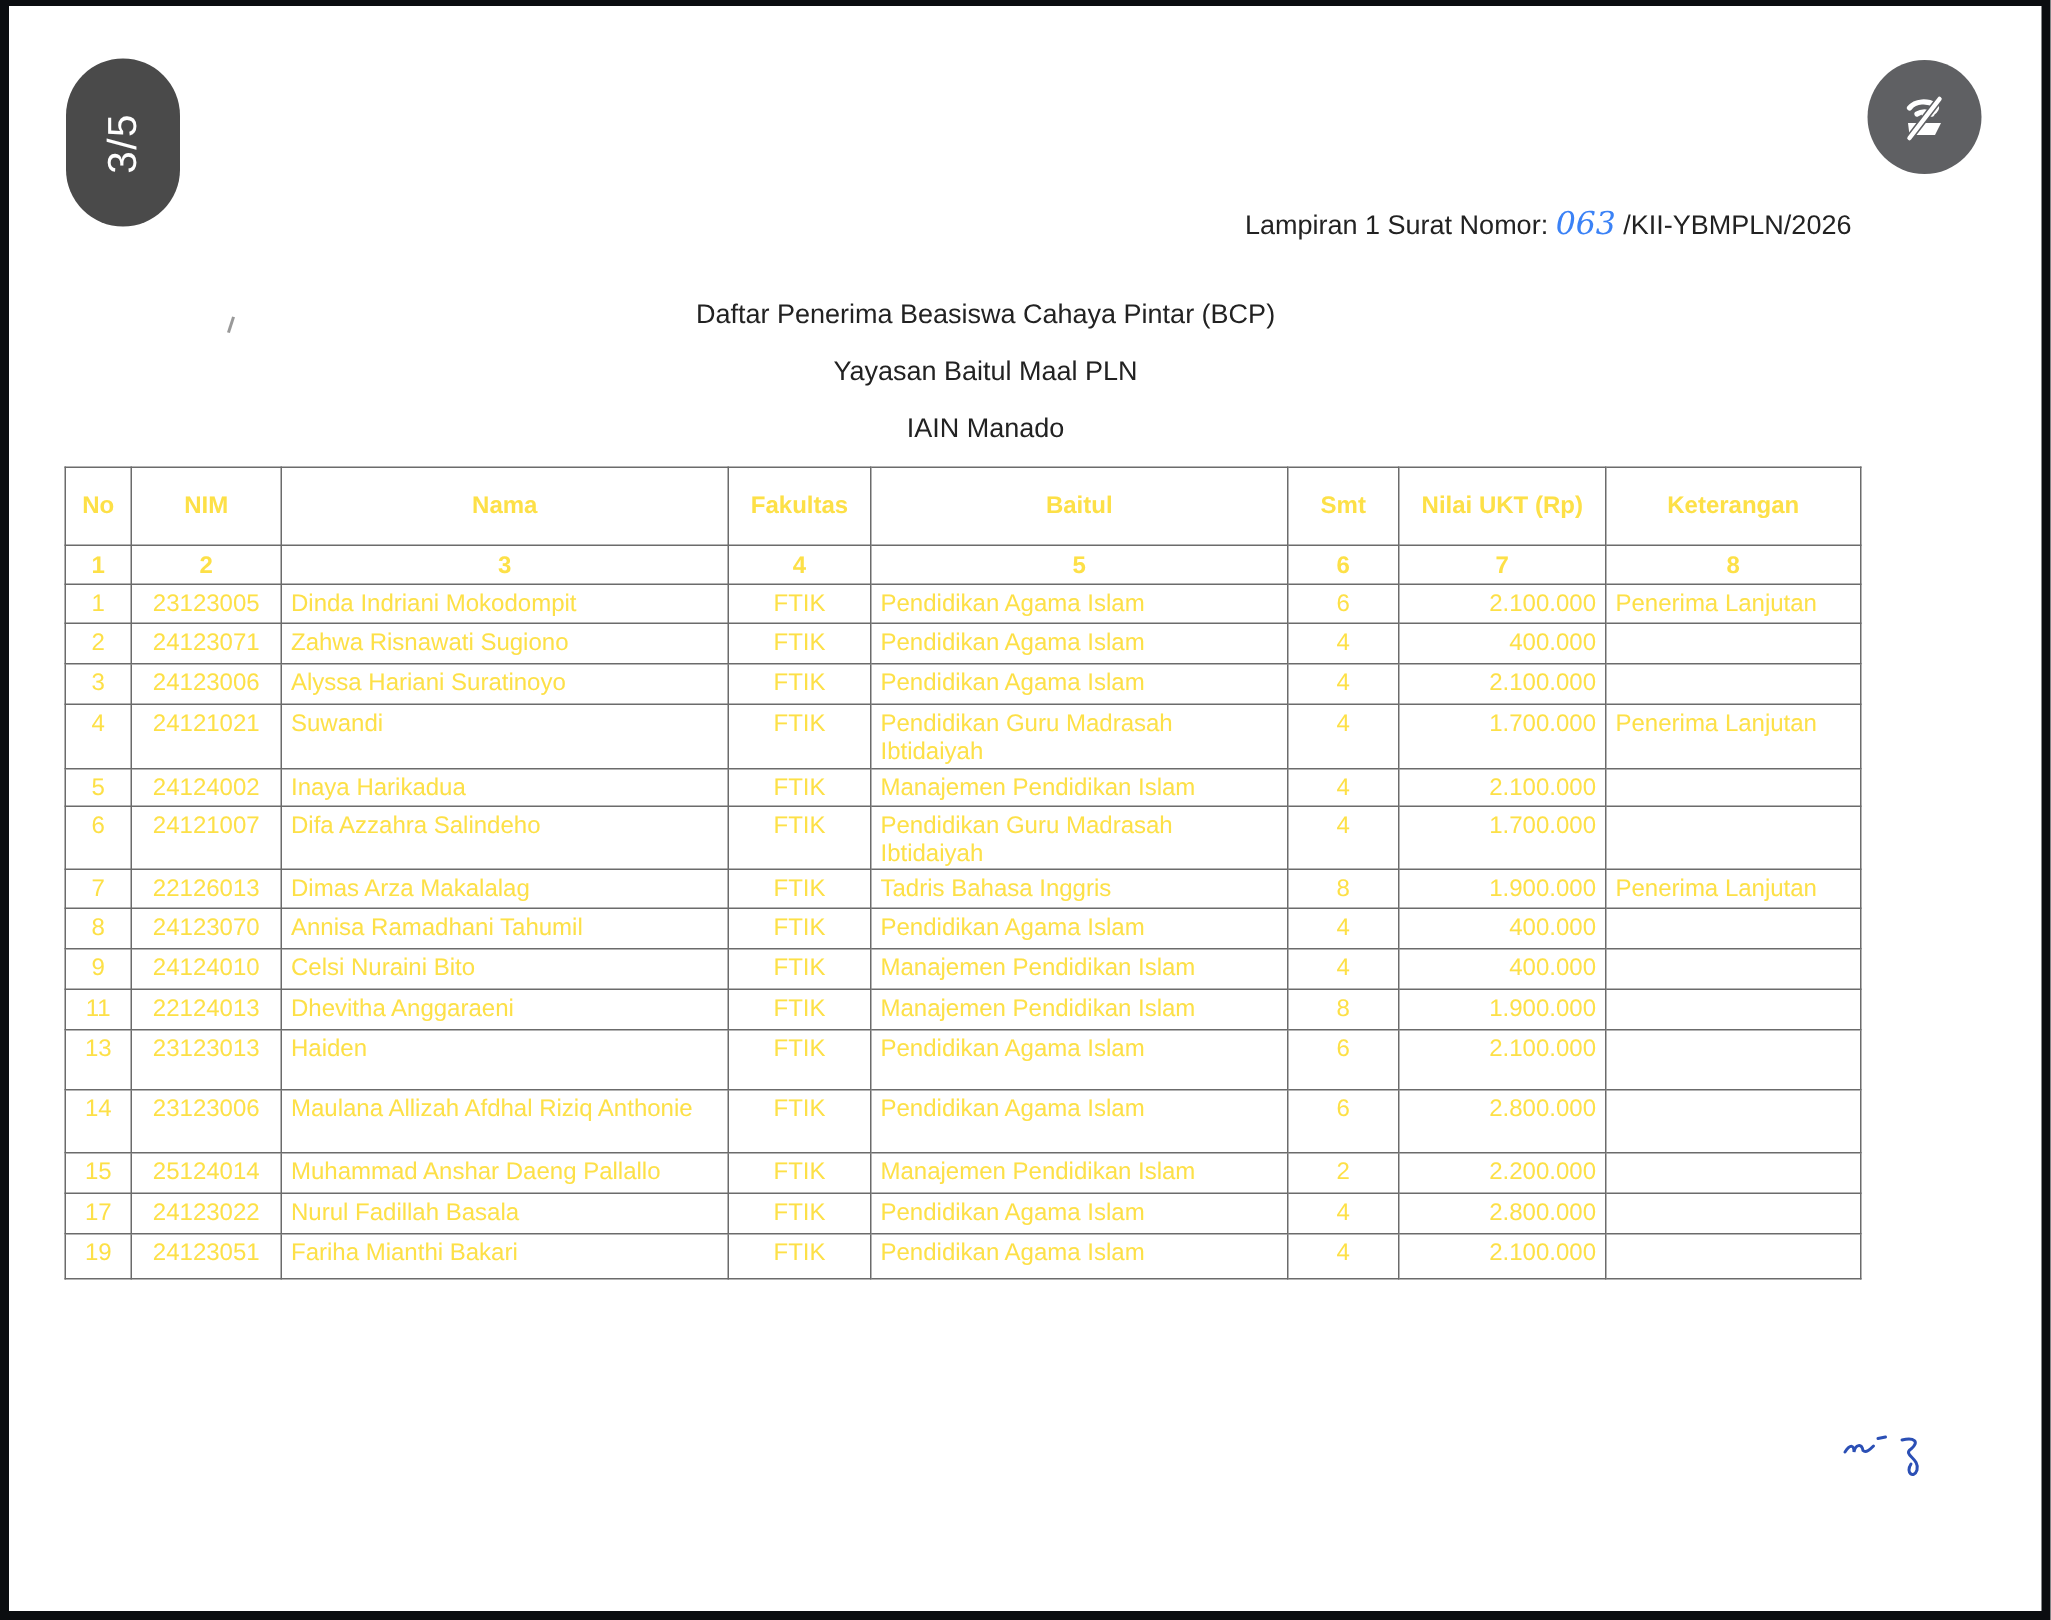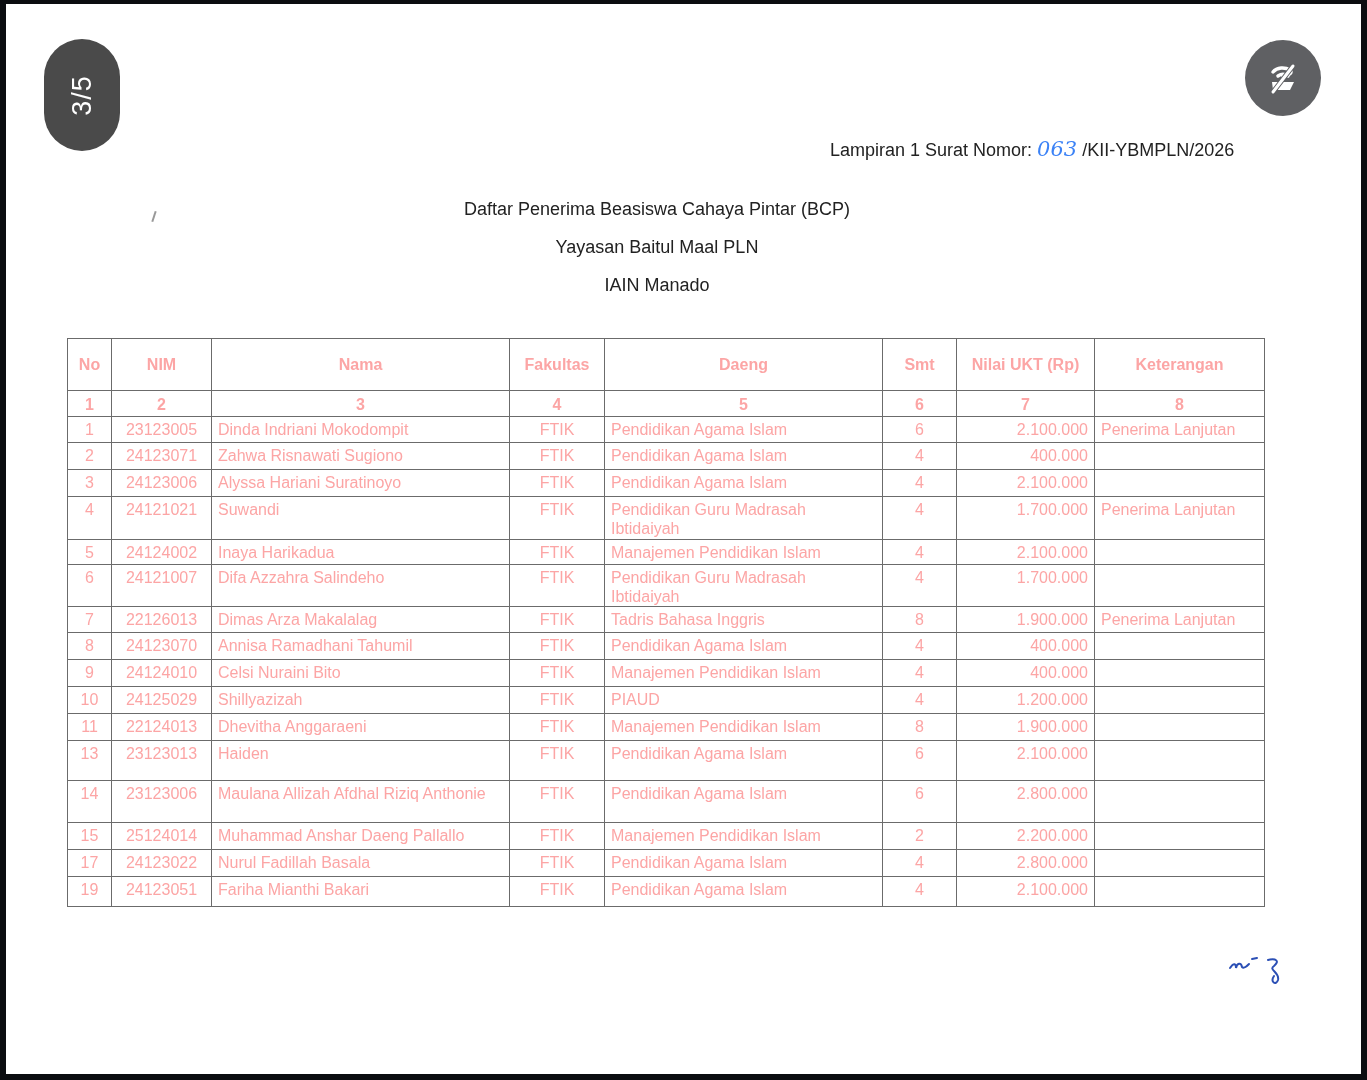--- a/index.html
+++ b/index.html
@@ -33,24 +33,23 @@
   }
   .titles { position:absolute; left:400px; width:514px; text-align:center; color:#222; font-size:18px; }
   .t1 { top:199px; }
   .t2 { top:237px; }
   .t3 { top:275px; }
   .tick-mark {
     position:absolute; left:153px; top:211px; width:2px; height:11px; background:#555;
     transform:rotate(18deg); opacity:0.6;
   }
   table.doc {
-    position:absolute; left:67px; top:311px;
-    border-collapse:collapse; table-layout:fixed; color:#fca5a5;
+    position:absolute; left:43px; top:311px;
+    border-collapse:collapse; table-layout:fixed; color:#fde047;
     font-size:16px;
-    margin-top:27px;
   }
   table.doc td, table.doc th {
     border:1.4px solid #6b6b6b; padding:0 6px; vertical-align:top; line-height:19px;
     overflow:hidden;
   }
   table.doc th { font-weight:bold; font-size:16px; vertical-align:middle; text-align:center; }
   tr.hdr th { height:51px; }
   tr.num th { height:24px; padding-top:1px; }
   .c { text-align:center; }
   .r { text-align:right; }
@@ -99,21 +98,21 @@
       <col style="width:74px">
       <col style="width:138px">
       <col style="width:170px">
   </colgroup>
   <thead>
     <tr class="hdr">
       <th>No</th>
       <th>NIM</th>
       <th>Nama</th>
       <th>Fakultas</th>
-      <th>Daeng</th>
+      <th>Baitul</th>
       <th>Smt</th>
       <th>Nilai UKT (Rp)</th>
       <th>Keterangan</th>
     </tr>
     <tr class="num">
       <th>1</th>
       <th>2</th>
       <th>3</th>
       <th>4</th>
       <th>5</th>
@@ -207,30 +206,20 @@
         <td class="c">9</td>
         <td class="c">24124010</td>
         <td>Celsi Nuraini Bito</td>
         <td class="c">FTIK</td>
         <td>Manajemen Pendidikan Islam</td>
         <td class="c">4</td>
         <td class="r">400.000</td>
         <td></td>
       </tr>
       <tr class="drow" style="height: 27px;">
-        <td class="c">10</td>
-        <td class="c">24125029</td>
-        <td>Shillyazizah</td>
-        <td class="c">FTIK</td>
-        <td>PIAUD</td>
-        <td class="c">4</td>
-        <td class="r">1.200.000</td>
-        <td></td>
-      </tr>
-      <tr class="drow" style="height: 27px;">
         <td class="c">11</td>
         <td class="c">22124013</td>
         <td>Dhevitha Anggaraeni</td>
         <td class="c">FTIK</td>
         <td>Manajemen Pendidikan Islam</td>
         <td class="c">8</td>
         <td class="r">1.900.000</td>
         <td></td>
       </tr>
       <tr class="drow" style="height: 40px;">

